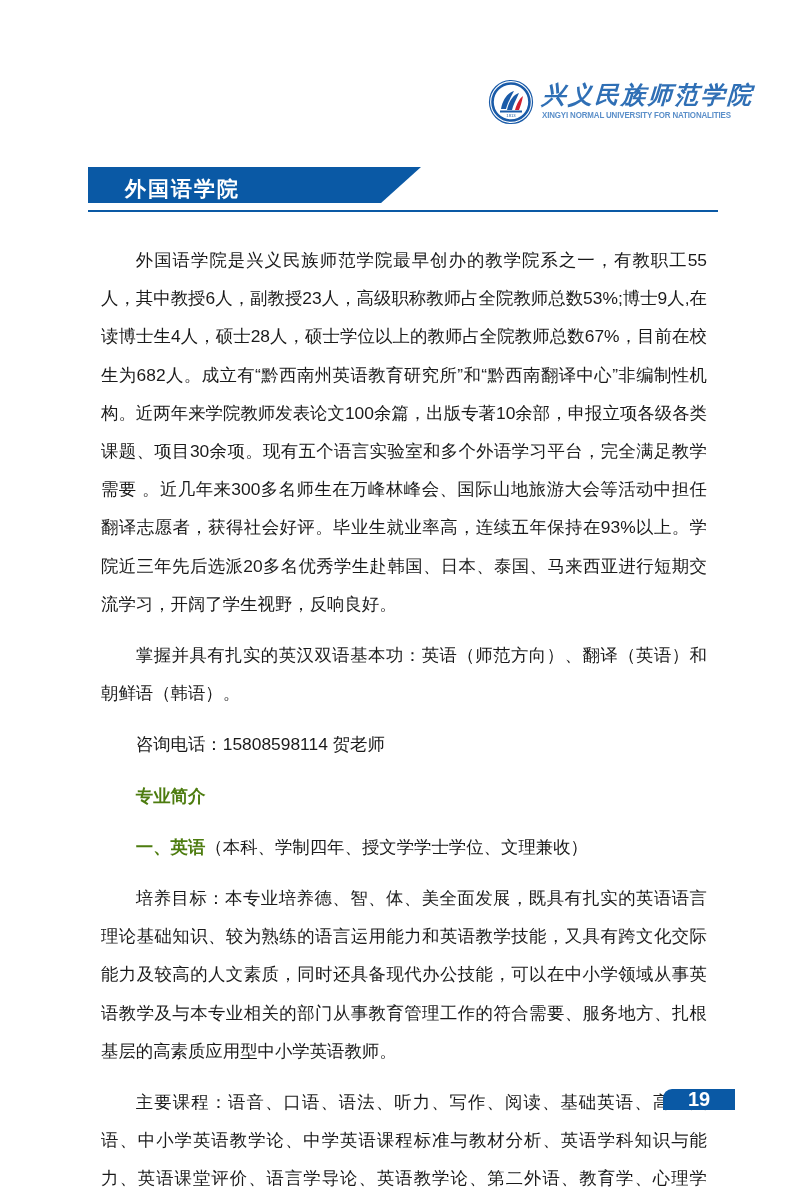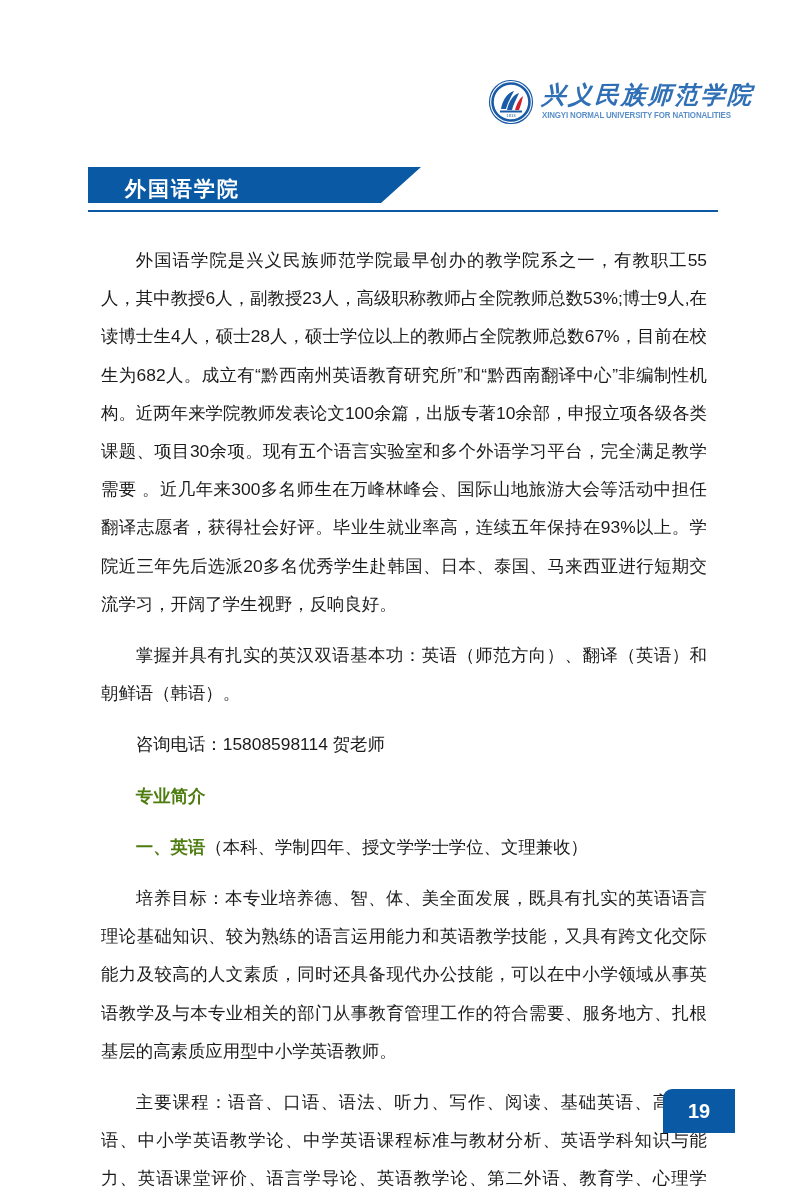--- a/index.html
+++ b/index.html
@@ -117,21 +117,21 @@
     color: #4d7c0f;
     font-weight: 700;
   }
 
   
   .page-number {
     position: absolute;
     left: 663px;
     top: 1089px;
     width: 72px;
-    height: 44px;
+    height: 21px;
     background: #0a59a5;
     border-top-left-radius: 9px;
     color: #ffffff;
     font-size: 20px;
     font-weight: 700;
     display: flex;
     align-items: center;
     justify-content: center;
     font-family: "Liberation Sans", sans-serif;
   }

